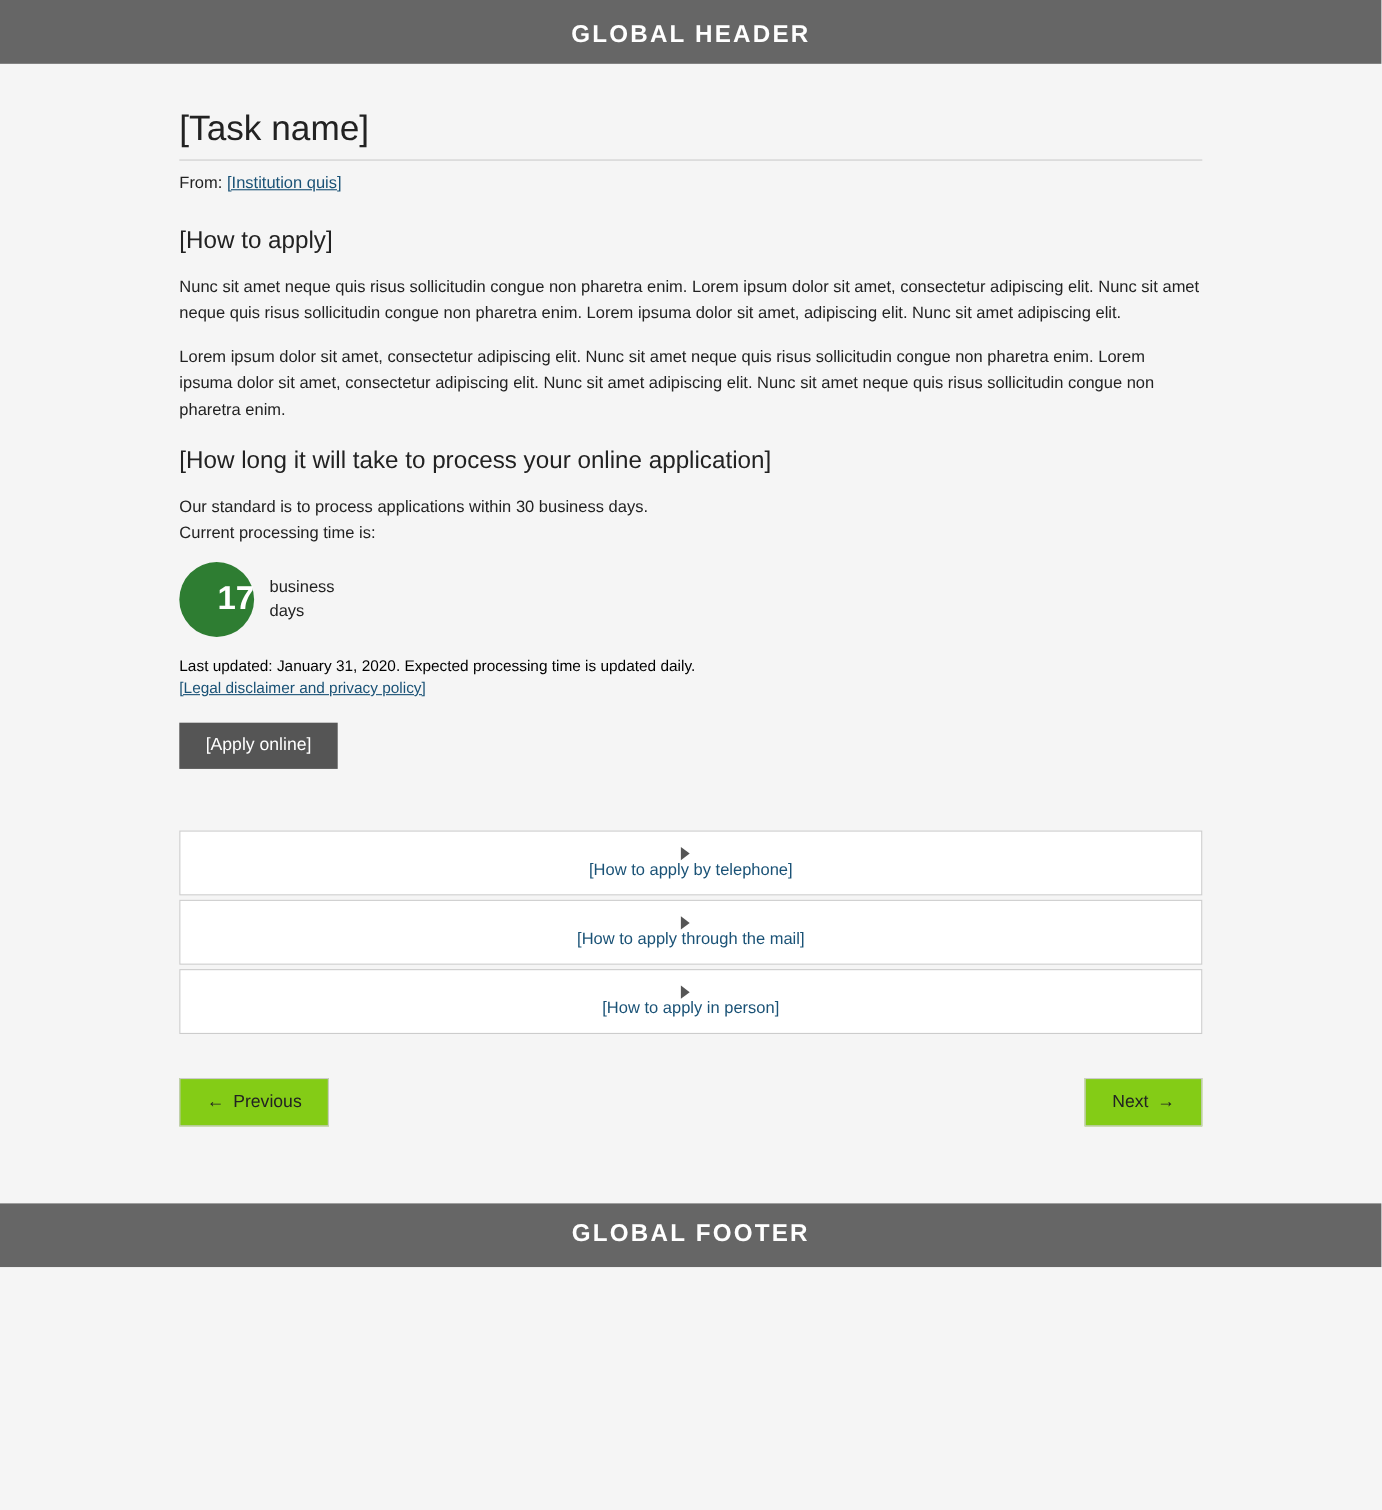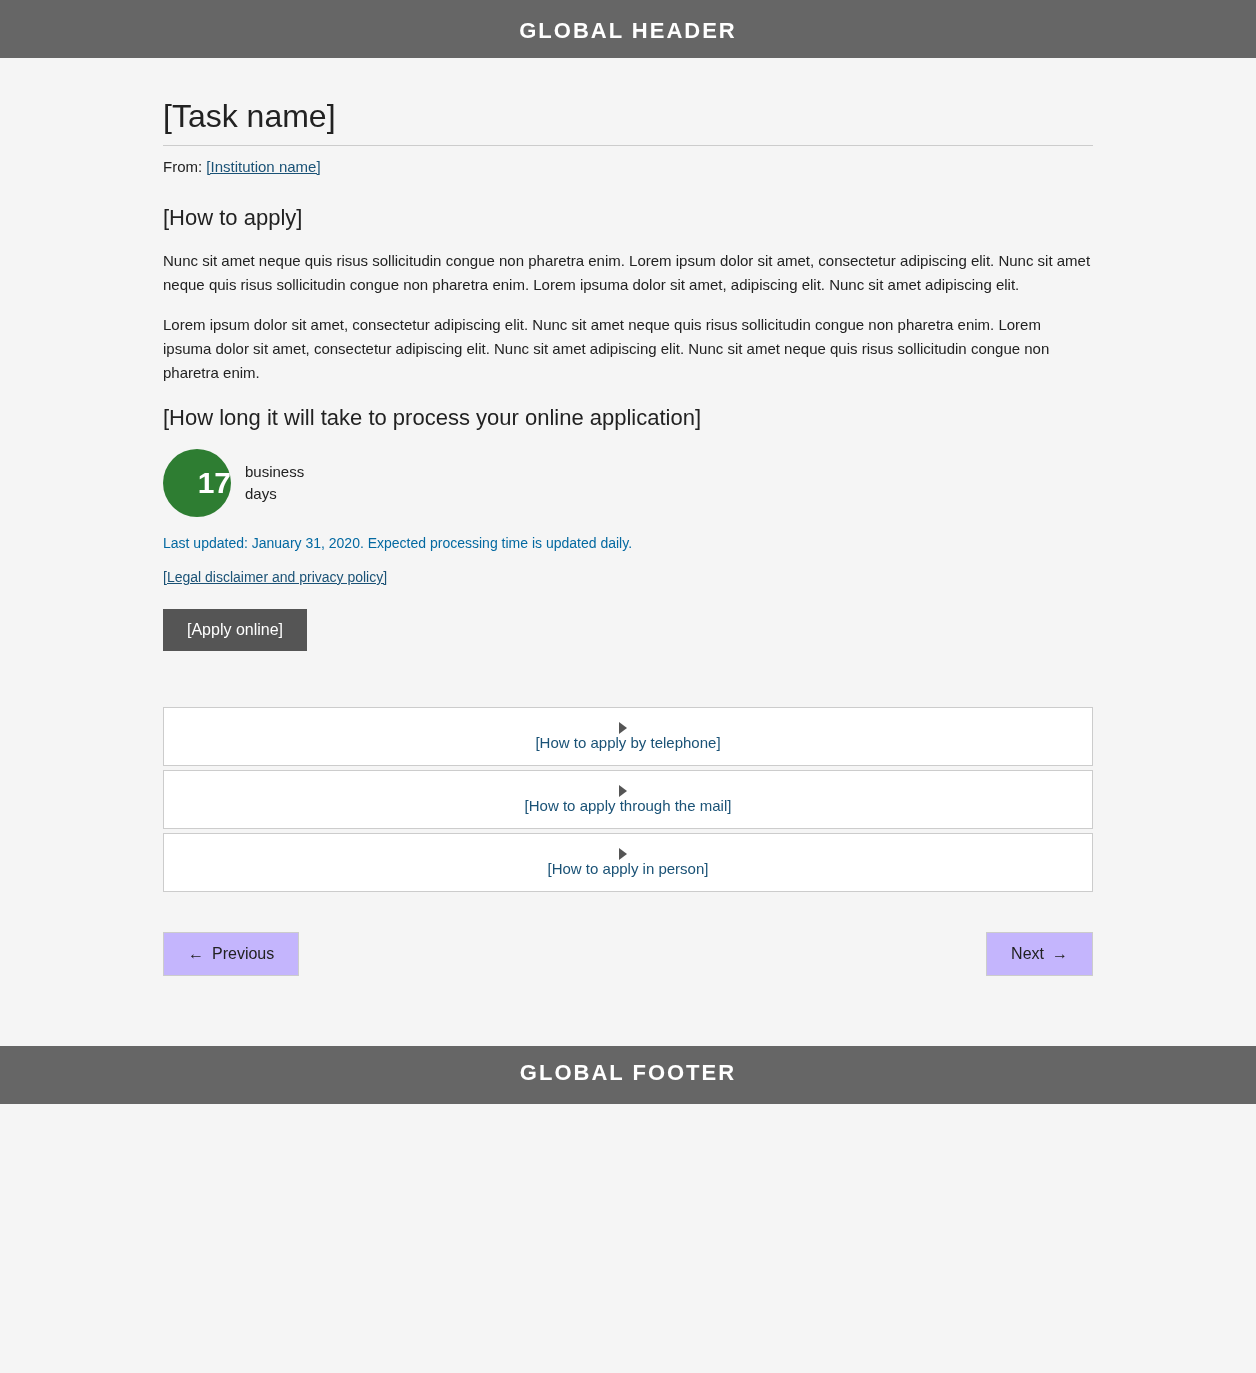--- a/index.html
+++ b/index.html
@@ -93,22 +93,22 @@
     }
 
     .days-label {
       font-size: 15px;
       color: #222;
       line-height: 1.5;
     }
 
     .last-updated {
       font-size: 14px;
-      color: #0369a1;
-      margin-bottom: 18px;
+      color: #000000;
+      margin-bottom: 4px;
     }
 
     .disclaimer-link {
       font-size: 14px;
       color: #1a5276;
       text-decoration: underline;
       display: block;
       margin-bottom: 24px;
     }
 
@@ -166,21 +166,21 @@
     
     .nav-buttons {
       display: flex;
       justify-content: space-between;
       align-items: center;
       margin-bottom: 40px;
     }
 
     .nav-btn {
       border: 1px solid #ccc;
-      background: #c4b5fd;
+      background: #84cc16;
       padding: 12px 24px;
       font-size: 16px;
       cursor: pointer;
       display: flex;
       align-items: center;
       gap: 8px;
       color: #222;
     }
 
     
@@ -216,30 +216,34 @@
   <span>GLOBAL HEADER</span>
 </header>
 
 <div class="main-content">
 
   <h1 class="page-title">[Task name]</h1>
   <hr class="title-divider">
 
   <p class="from-line">
     <span>From:</span>
-    <a href="#">[Institution name]</a>
+    <a href="#">[Institution quis]</a>
   </p>
 
   <h2 class="section-heading">[How to apply]</h2>
 
   <p class="body-text">Nunc sit amet neque quis risus sollicitudin congue non pharetra enim.  Lorem ipsum dolor sit amet, consectetur adipiscing elit. Nunc sit amet neque quis  risus sollicitudin congue non pharetra enim. Lorem ipsuma dolor sit amet, adipiscing elit. Nunc sit amet adipiscing elit.</p>
   <p class="body-text">Lorem ipsum dolor sit amet, consectetur adipiscing elit. Nunc sit amet neque quis  risus sollicitudin congue non pharetra enim. Lorem ipsuma dolor sit amet, consectetur adipiscing elit. Nunc sit amet adipiscing elit. Nunc sit amet neque quis risus sollicitudin congue non pharetra enim.</p>
 
   <div class="processing-section">
     <h2 class="section-heading">[How long it will take to process your online application]</h2>
+    <p class="processing-text">
+      <span>Our standard is to process applications within 30 business days.</span><br>
+      <span>Current processing time is:</span>
+    </p>
 
     <div class="days-badge-row">
       <div class="days-badge">
         <span>17</span>
       </div>
       <div class="days-label">
         <span>business</span><br>
         <span>days</span>
       </div>
     </div>

